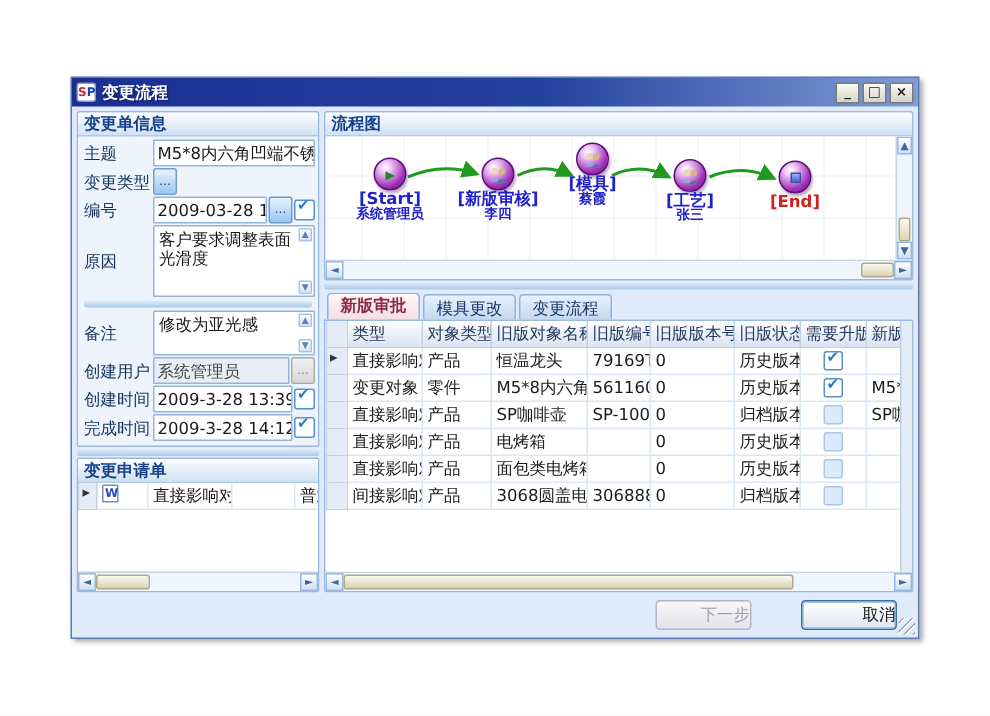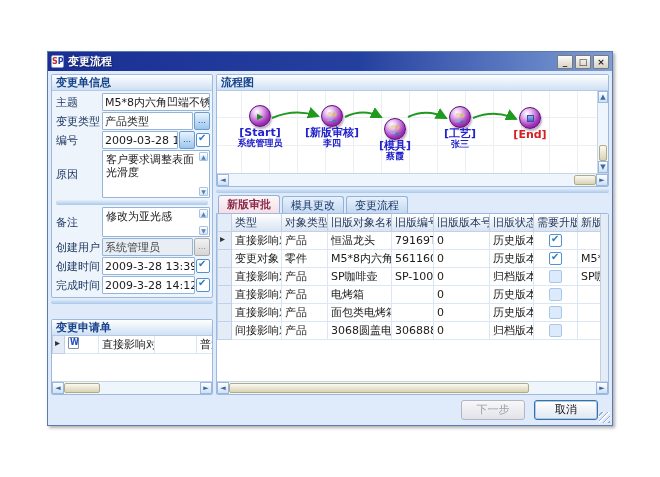--- a/index.html
+++ b/index.html
@@ -58,21 +58,21 @@
 
   
   table { border-collapse:collapse; table-layout:fixed; background:#fff; }
   th { background:linear-gradient(#fefefe,#d9e4f2); border:1px solid #c2d2e6; border-top:none;
     font-weight:normal; color:#243a5e; padding:1px 3px; height:15px; text-align:left; white-space:nowrap; overflow:hidden; }
   td { border:1px solid #dbe7f4; border-top:none; padding:1px 3px; height:16px;
     white-space:nowrap; overflow:hidden; background:#fff; }
   td.selcell, th.selcell { background:#e4ecf7; border-color:#c2d2e6; position:relative; }
   td.selcell[data-sel="true"]::after { content:"▸"; position:absolute; left:2px; top:1px; color:#333; font-size:10px; }
 
-  .g-request { flex:1 1 auto; margin-top:14px; }
+  .g-request { flex:1 1 auto; margin-top:0; }
   .req-wrap { flex:1 1 auto; overflow:hidden; background:#fff; }
   .doc-ico { display:inline-block; width:11px; height:12px; background:#fff; border:1px solid #7a8ab0;
     border-radius:1px; position:relative; }
   .doc-ico::after { content:"W"; position:absolute; left:1px; top:0px; font-size:8px; color:#2050c0; font-weight:bold; }
 
   
   .sb-h { flex:0 0 12px; display:flex; background:#eff5fc; border-top:1px solid #c6d6ea; }
   .sb-btn { flex:0 0 12px; background:linear-gradient(#ffffff,#cfe0f4); border:1px solid #9ab8dd;
     color:#3a6aa0; font-size:7px; line-height:10px; text-align:center; }
   .sb-thumb { background:linear-gradient(#fbfaf2,#d9d2b4); border:1px solid #b2aa84; border-radius:2px; margin:1px 0; }
@@ -112,21 +112,21 @@
   .grid-clip { position:absolute; left:0; top:0; right:8px; bottom:0; overflow:hidden; }
   .v-strip { position:absolute; right:0; top:0; bottom:0; width:8px; background:#e4ecf6; border-left:1px solid #c0d0e4; }
   .gcb { display:inline-block; width:13px; height:13px; border-radius:2px; vertical-align:middle;
     background:#ddeafc; border:1px solid #a8c8e8; position:relative; }
   .gcb[data-checked="true"] { background:#fff; border-color:#5590d0; }
   .gcb[data-checked="true"]::after { content:"✔"; position:absolute; left:1px; top:-2px; font-size:10px; color:#2a7ac0; }
   td.ck { text-align:center; }
 
   
   .footer { flex:0 0 27px; display:flex; align-items:center; justify-content:flex-end; gap:9px; padding:0 14px 4px 0; position:relative; }
-  .btn { width:64px; height:20px; border-radius:3px; font-size:11px; line-height:17px; text-align:center; }
+  .btn { width:64px; height:20px; border-radius:3px; font-size:11px; line-height:17px; text-align:right;margin-left:24px; }
   .btn.disabled { background:linear-gradient(#f8f8f8,#e2e2ea); border:1px solid #b4b4c4; color:#9aa0aa; }
   .btn.primary { background:linear-gradient(#ffffff,#dfe7f2); border:1px solid #3c6ea5; box-shadow:0 0 0 1px #a8cdeb inset; color:#111; }
   .grip { position:absolute; right:2px; bottom:2px; width:11px; height:11px;
     background:repeating-linear-gradient(135deg,transparent 0 2px,#9aa8c4 2px 3px,#fff 3px 4px); }
 </style>
 </head>
 <body>
 
 <div class="canvas">
   <div class="window">
@@ -149,21 +149,20 @@
           <div class="frows">
             <div class="frow">
               <span class="flabel">主题</span>
               <span class="fctrl">
                   <span class="tinput">M5*8内六角凹端不锈钢紧固螺钉</span>
                 </span>
             </div>
             <div class="frow">
               <span class="flabel">变更类型</span>
               <span class="fctrl">
-                <span class="tinput">产品类型</span>
                 <span class="dots">…</span>
               </span>
             </div>
             <div class="frow">
               <span class="flabel">编号</span>
               <span class="fctrl">
                 <span class="tinput">2009-03-28 13:39:01</span>
                 <span class="dots">…</span>
                 <span class="cbx"></span>
               </span>
@@ -272,21 +271,21 @@
                   <svg width="14" height="11">
                       <circle cx="5" cy="3" r="2.2" fill="#ead6b2"></circle>
                       <path d="M1.5,10 Q5,5.5 8.5,10 Z" fill="#8fa8d8"></path>
                       <circle cx="9.5" cy="3.5" r="2.2" fill="#d8b488"></circle>
                       <path d="M6,11 Q9.5,6 13,11 Z" fill="#56749e"></path>
                     </svg>
                 </div>
                 <div class="nlab">[新版审核]</div>
                 <div class="nname">李四</div>
               </div>
-              <div class="node" style="left:150px;top:27px">
+              <div class="node" style="left:150px;top:4px">
                 <div class="ball">
                   <svg width="14" height="11">
                       <circle cx="5" cy="3" r="2.2" fill="#ead6b2"></circle>
                       <path d="M1.5,10 Q5,5.5 8.5,10 Z" fill="#8fa8d8"></path>
                       <circle cx="9.5" cy="3.5" r="2.2" fill="#d8b488"></circle>
                       <path d="M6,11 Q9.5,6 13,11 Z" fill="#56749e"></path>
                     </svg>
                 </div>
                 <div class="nlab">[模具]</div>
                 <div class="nname">蔡霞</div>

